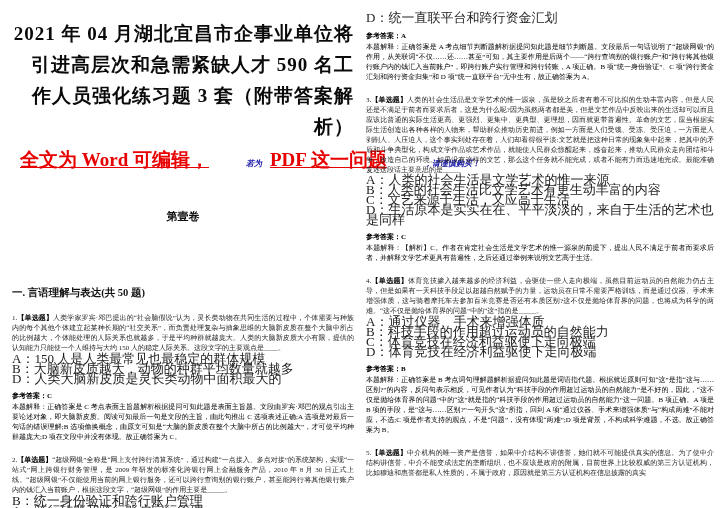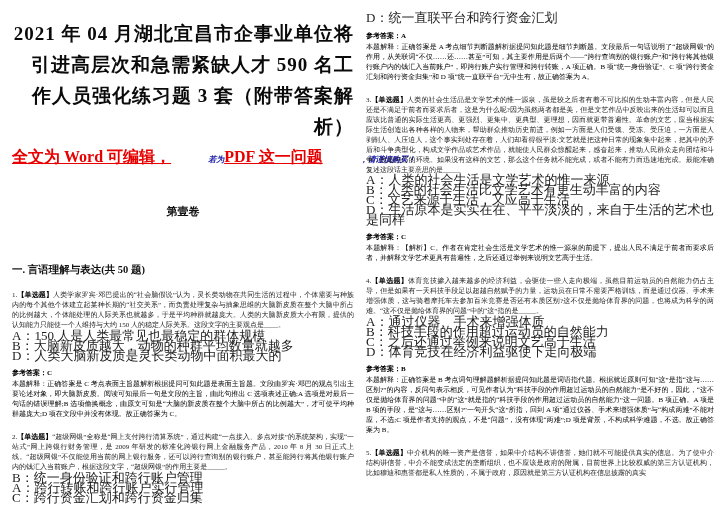--- a/index.html
+++ b/index.html
@@ -8,27 +8,27 @@
     font-family:"Liberation Serif","DejaVu Serif",serif;color:#1d1d1d;
   }
   .col{position:absolute;top:0;}
   .col-left{left:12px;width:342px;}
   .col-right{left:366px;width:348px;padding-top:13px;}
   .doc-title{
     margin:18px 0 0 0;font-size:19px;line-height:31px;font-weight:bold;color:#0a0a0a;
     text-align:right;letter-spacing:1px;
   }
   .notice{text-align:center;margin-top:5px;white-space:nowrap;}
-  .n-big{font-size:16px;font-weight:bold;}
+  .n-big{font-size:19px;font-weight:bold;margin-left:8px;}
   .n-sm{font-size:8px;font-weight:bold;font-style:italic;margin-left:37px;}
   .red{color:#e80000;}
   .navy{color:#1717a6;}
   .u{text-decoration:underline;}
   .volume{text-align:center;font-size:11px;font-weight:bold;margin-top:36px;color:#111;}
-  .section{font-size:10.5px;font-weight:bold;margin-top:44px;color:#111;}
+  .section{font-size:10.5px;font-weight:bold;margin-top:62px;color:#111;}
   .q{font-size:7px;line-height:10px;text-align:justify;margin:13px 0 0 0;}
   .qtype{font-weight:bold;color:#000;}
   .opt{font-size:13px;line-height:9.5px;margin:0.5px 0 0 0;}
   .ans{font-size:7px;font-weight:bold;margin:8px 0 0 0;color:#000;}
   .expl{font-size:7px;line-height:10px;font-weight:normal;text-align:justify;margin:1px 0 0 0;color:#000;}
   .first{margin-top:0;}
   p{padding:0;}
 </style>
 </head>
 <body>
@@ -76,21 +76,21 @@
     <p class="opt">C：文艺来源于生活，又应高于生活</p>
     <p class="opt">D：生活原本是实实在在、平平淡淡的，来自于生活的艺术也是同样</p>
     <p class="ans">参考答案：C</p>
     <p class="expl">本题解释：【解析】C。作者在肯定社会生活是文学艺术的惟一源泉的前提下，提出人民不满足于前者而要求后者，并解释文学艺术更具有普遍性，之后还通过举例来说明文艺高于生活。</p>
   </div>
 
   <div>
     <p class="q"><span>4.</span><span class="qtype">【单选题】</span><span>体育竞技掺入越来越多的经济利益，会驱使一些人走向极端，虽然目前运动员的自然能力仍占主导，但是如果有一天科技手段足以超越自然赋予的力量，运动员在日常不需要严格训练，而是通过仪器、手术来增强体质，这与骑着摩托车去参加百米竞赛是否还有本质区别?这不仅是抛给体育界的问题，也将成为科学的两难。“这不仅是抛给体育界的问题”中的“这”指的是_____。</span></p>
     <p class="opt">A：通过仪器、手术来增强体质</p>
     <p class="opt">B：科技手段的作用超过运动员的自然能力</p>
-    <p class="opt">C：之后还通过举例来说明文艺高于生活</p>
+    <p class="opt">C：体育竞技在经济利益驱使下走向极端</p>
     <p class="opt">D：体育竞技在经济利益驱使下走向极端</p>
     <p class="ans">参考答案：B</p>
     <p class="expl">本题解释：正确答案是 B 考点词句理解题解析据提问知此题是词语指代题。根据就近原则可知“这”是指“这与……区别?”的内容，反问句表示相反，可见作者认为“科技手段的作用超过运动员的自然能力”是不好的，因此，“这不仅是抛给体育界的问题”中的“这”就是指的“科技手段的作用超过运动员的自然能力”这一问题。B 项正确。A 项是 B 项的手段，是“这与……区别?”一句开头“这”所指，回到 A 项“通过仪器、手术来增强体质”与“构成两难”不能对应，不选;C 项是作者支持的观点，不是“问题”，没有体现“两难”;D 项是背景，不构成科学难题，不选。故正确答案为 B。</p>
   </div>
 
   <div>
     <p class="q"><span>5.</span><span class="qtype">【单选题】</span><span>中介机构的唯一资产是信誉，如果中介结构不讲信誉，她们就不可能提供真实的信息。为了使中介结构讲信誉，中介不能变成法定的垄断组织，也不应该是政府的附属，目前世界上比较权威的第三方认证机构，比如穆迪和惠誉都是私人性质的，不属于政府，原因就是第三方认证机构在信息披露的真实</span></p>
   </div>
 </div>
 

